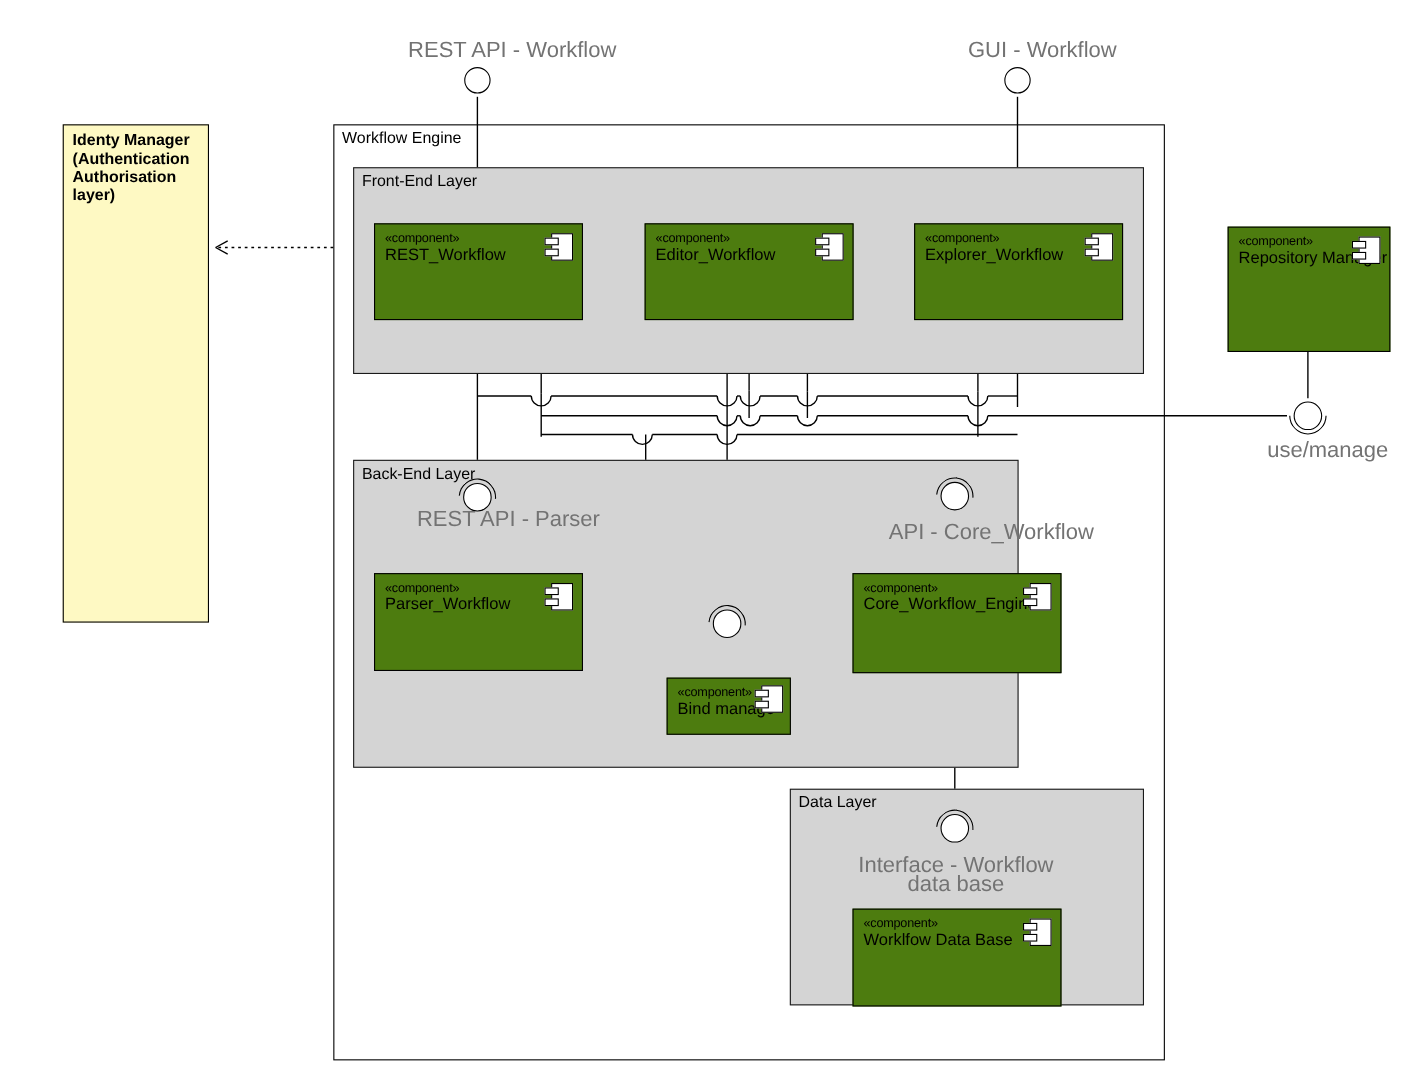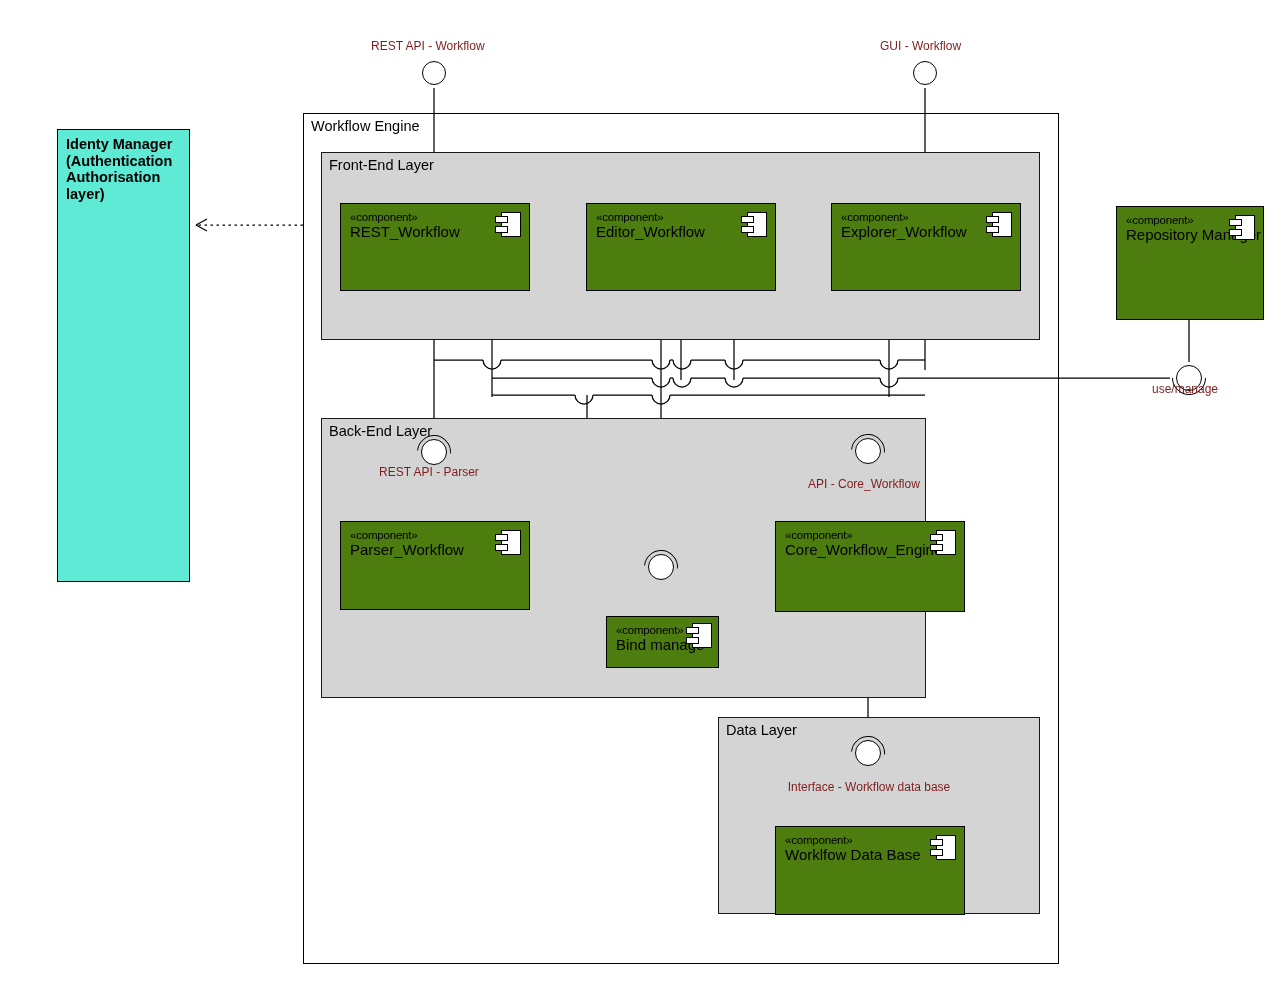--- a/index.html
+++ b/index.html
@@ -100,23 +100,22 @@
     border: 1.2px solid #000;
     background: #fff;
   }
   .comp-icon .tab.t1 { top: 4px; }
   .comp-icon .tab.t2 { top: 14px; }
 
   
   .idm {
     position: absolute;
     box-sizing: border-box;
-    background: #5eead4;
+    background: #fef9c3;
     border: 1.3px solid #000000;
-    margin-top: 16px;
   }
   .idm .idm-label {
     position: absolute;
     left: 8px;
     top: 6px;
     font-size: 14.5px;
     font-weight: bold;
     line-height: 16.5px;
     white-space: pre-line;
   }
@@ -164,24 +163,24 @@
   }
   .lolli .socket.open-right {
     border-right-color: transparent;
     border-top-color: transparent;
     transform: rotate(-45deg);
   }
 
   
   .lbl {
     position: absolute;
-    font-size: 12px;
+    font-size: 20px;
     line-height: 17px;
     white-space: nowrap;
-    color: #7f1d1d;
+    color: #737373;
   }
   .lbl.center {
     text-align: center;
     white-space: normal;
   }
   .lbl.dep {
     white-space: pre-line;
     line-height: 17.5px;
   }
 </style>
@@ -389,21 +388,21 @@
   <div class="lolli" style="left:851px; top:434px;">
     <div class="socket open-down"></div>
     <div class="ball"></div>
   </div>
   <div class="lbl" style="left:808px; top:476px;">API - Core_Workflow</div>
 
   <div class="lolli" style="left:1172px; top:361px;">
     <div class="socket open-right"></div>
     <div class="ball"></div>
   </div>
-  <div class="lbl" style="left:1152px; top:381px;text-align:right;">use/manage</div>
+  <div class="lbl" style="left:1152px; top:401px;text-align:right;">use/manage</div>
 
   <div class="lolli" style="left:851px; top:736px;">
     <div class="socket open-down"></div>
     <div class="ball"></div>
   </div>
   <div class="lbl center" style="left:780px; top:779px; width:178px;">Interface - Workflow data base</div>
 
   <div class="lolli" style="left:644px; top:550px;">
     <div class="socket open-down"></div>
     <div class="ball"></div>

